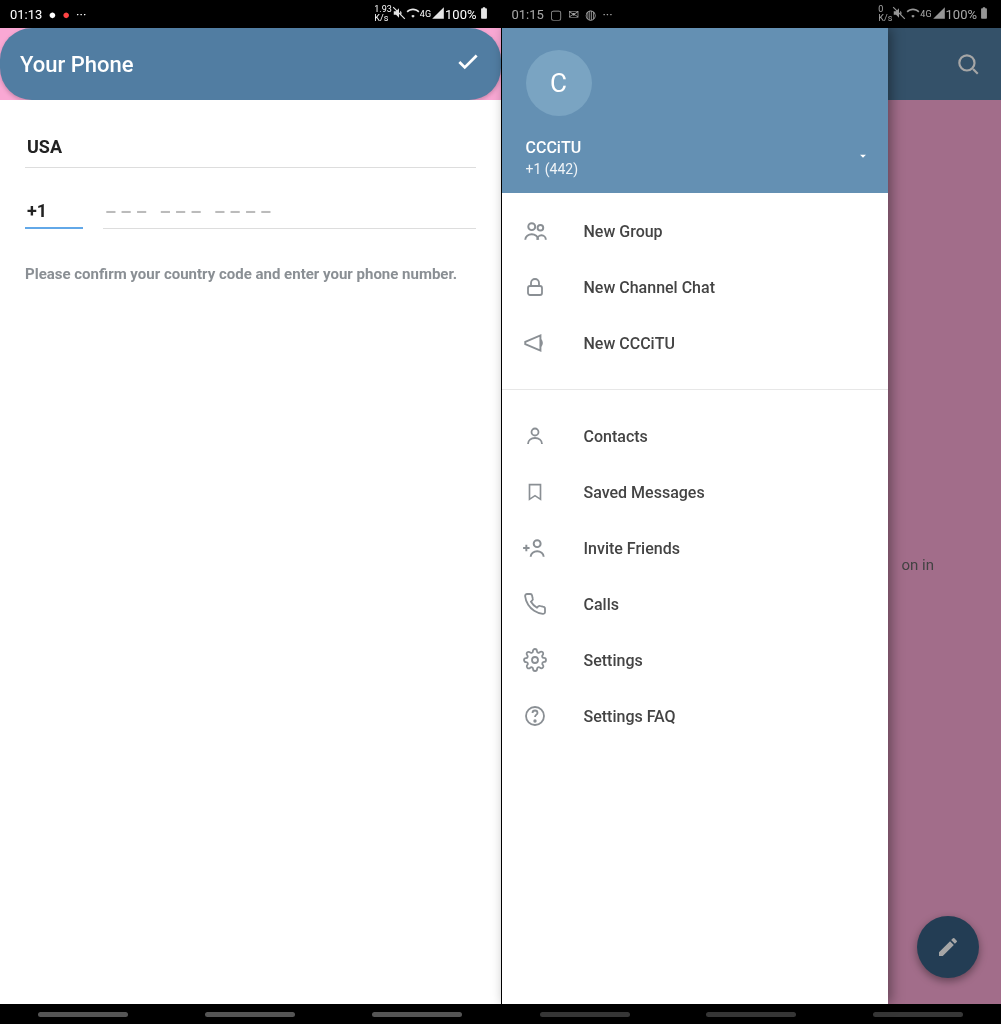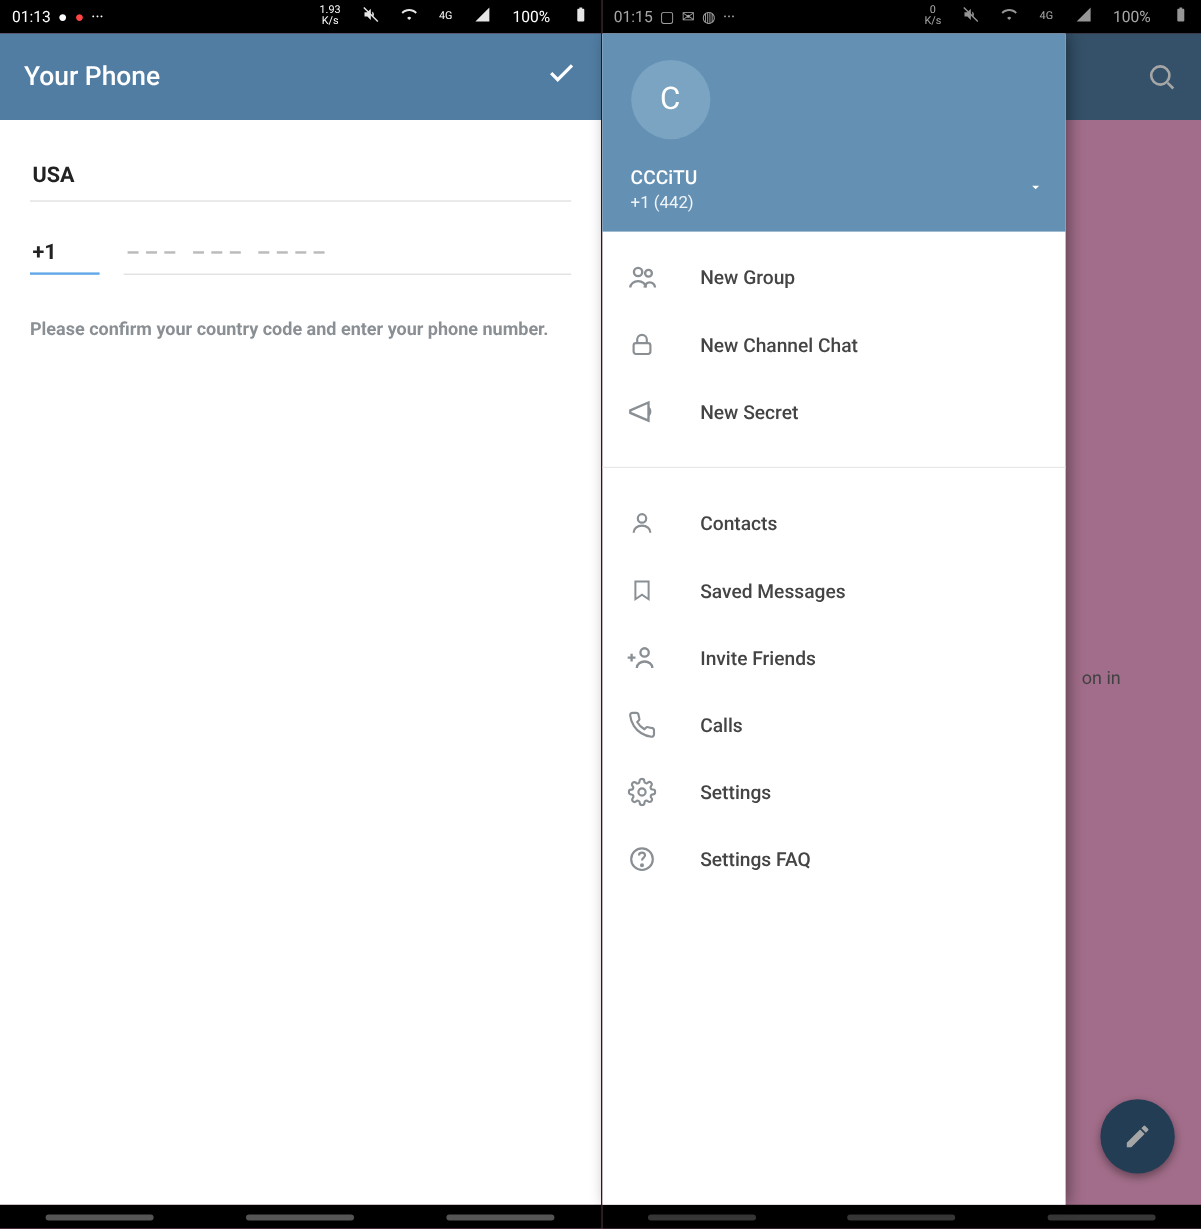--- a/index.html
+++ b/index.html
@@ -19,34 +19,35 @@
   .statusbar {
     height: 28px;
     background: #000;
     color: #fff;
     display: flex;
     align-items: center;
     font-size: 13px;
     padding: 0 10px;
   }
   .sb-left { display: flex; align-items: center; gap: 6px; }
-  .sb-right { margin-left: auto; display: flex; align-items: center; gap: 18px; text-align: center; }
+  .sb-right { margin-left: auto; display: flex; align-items: center; gap: 0; }
   .sb-icon { width: 14px; height: 14px; opacity: 0.9; }
 
   
   .appbar {
     height: 72px;
     background: #517da2;
     color: #fff;
     display: flex;
     align-items: center;
     padding: 0 20px;
     font-size: 22px;
     font-weight: 500;
     box-shadow: 0 2px 4px rgba(0,0,0,0.2);
+    border-radius: 32px;
   }
   .appbar .spacer { flex: 1; }
   .check-icon { width: 26px; height: 26px; }
 
   
   .phone1-body { background: #fff; padding: 30px 25px 0 25px; flex: 1; font-weight: bold; }
   .country-field {
     font-size: 18px;
     color: #222;
     padding: 6px 2px 10px 2px;
@@ -281,21 +282,21 @@
             </span>
             <span class="mi-label">New Channel Chat</span>
           </div>
           <div class="menu-item">
             <span class="mi-icon">
               <svg viewBox="0 0 24 24" width="26" height="26" fill="none" stroke="#8a8f94" stroke-width="1.8">
                 <path d="M3 11l14-6v14L3 13z"></path>
                 <path d="M17 9a4 4 0 010 6"></path>
               </svg>
             </span>
-            <span class="mi-label">New Secret</span>
+            <span class="mi-label">New CCCiTU</span>
           </div>
         </div>
       <div class="menu-sep"></div>
       <div class="menu" id="menu2">
           <div class="menu-item">
             <span class="mi-icon">
               <svg viewBox="0 0 24 24" width="24" height="24" fill="none" stroke="#8a8f94" stroke-width="1.8">
                 <circle cx="12" cy="8" r="3.5"></circle>
                 <path d="M5 20c0-3.5 3-6 7-6s7 2.5 7 6"></path>
               </svg>

